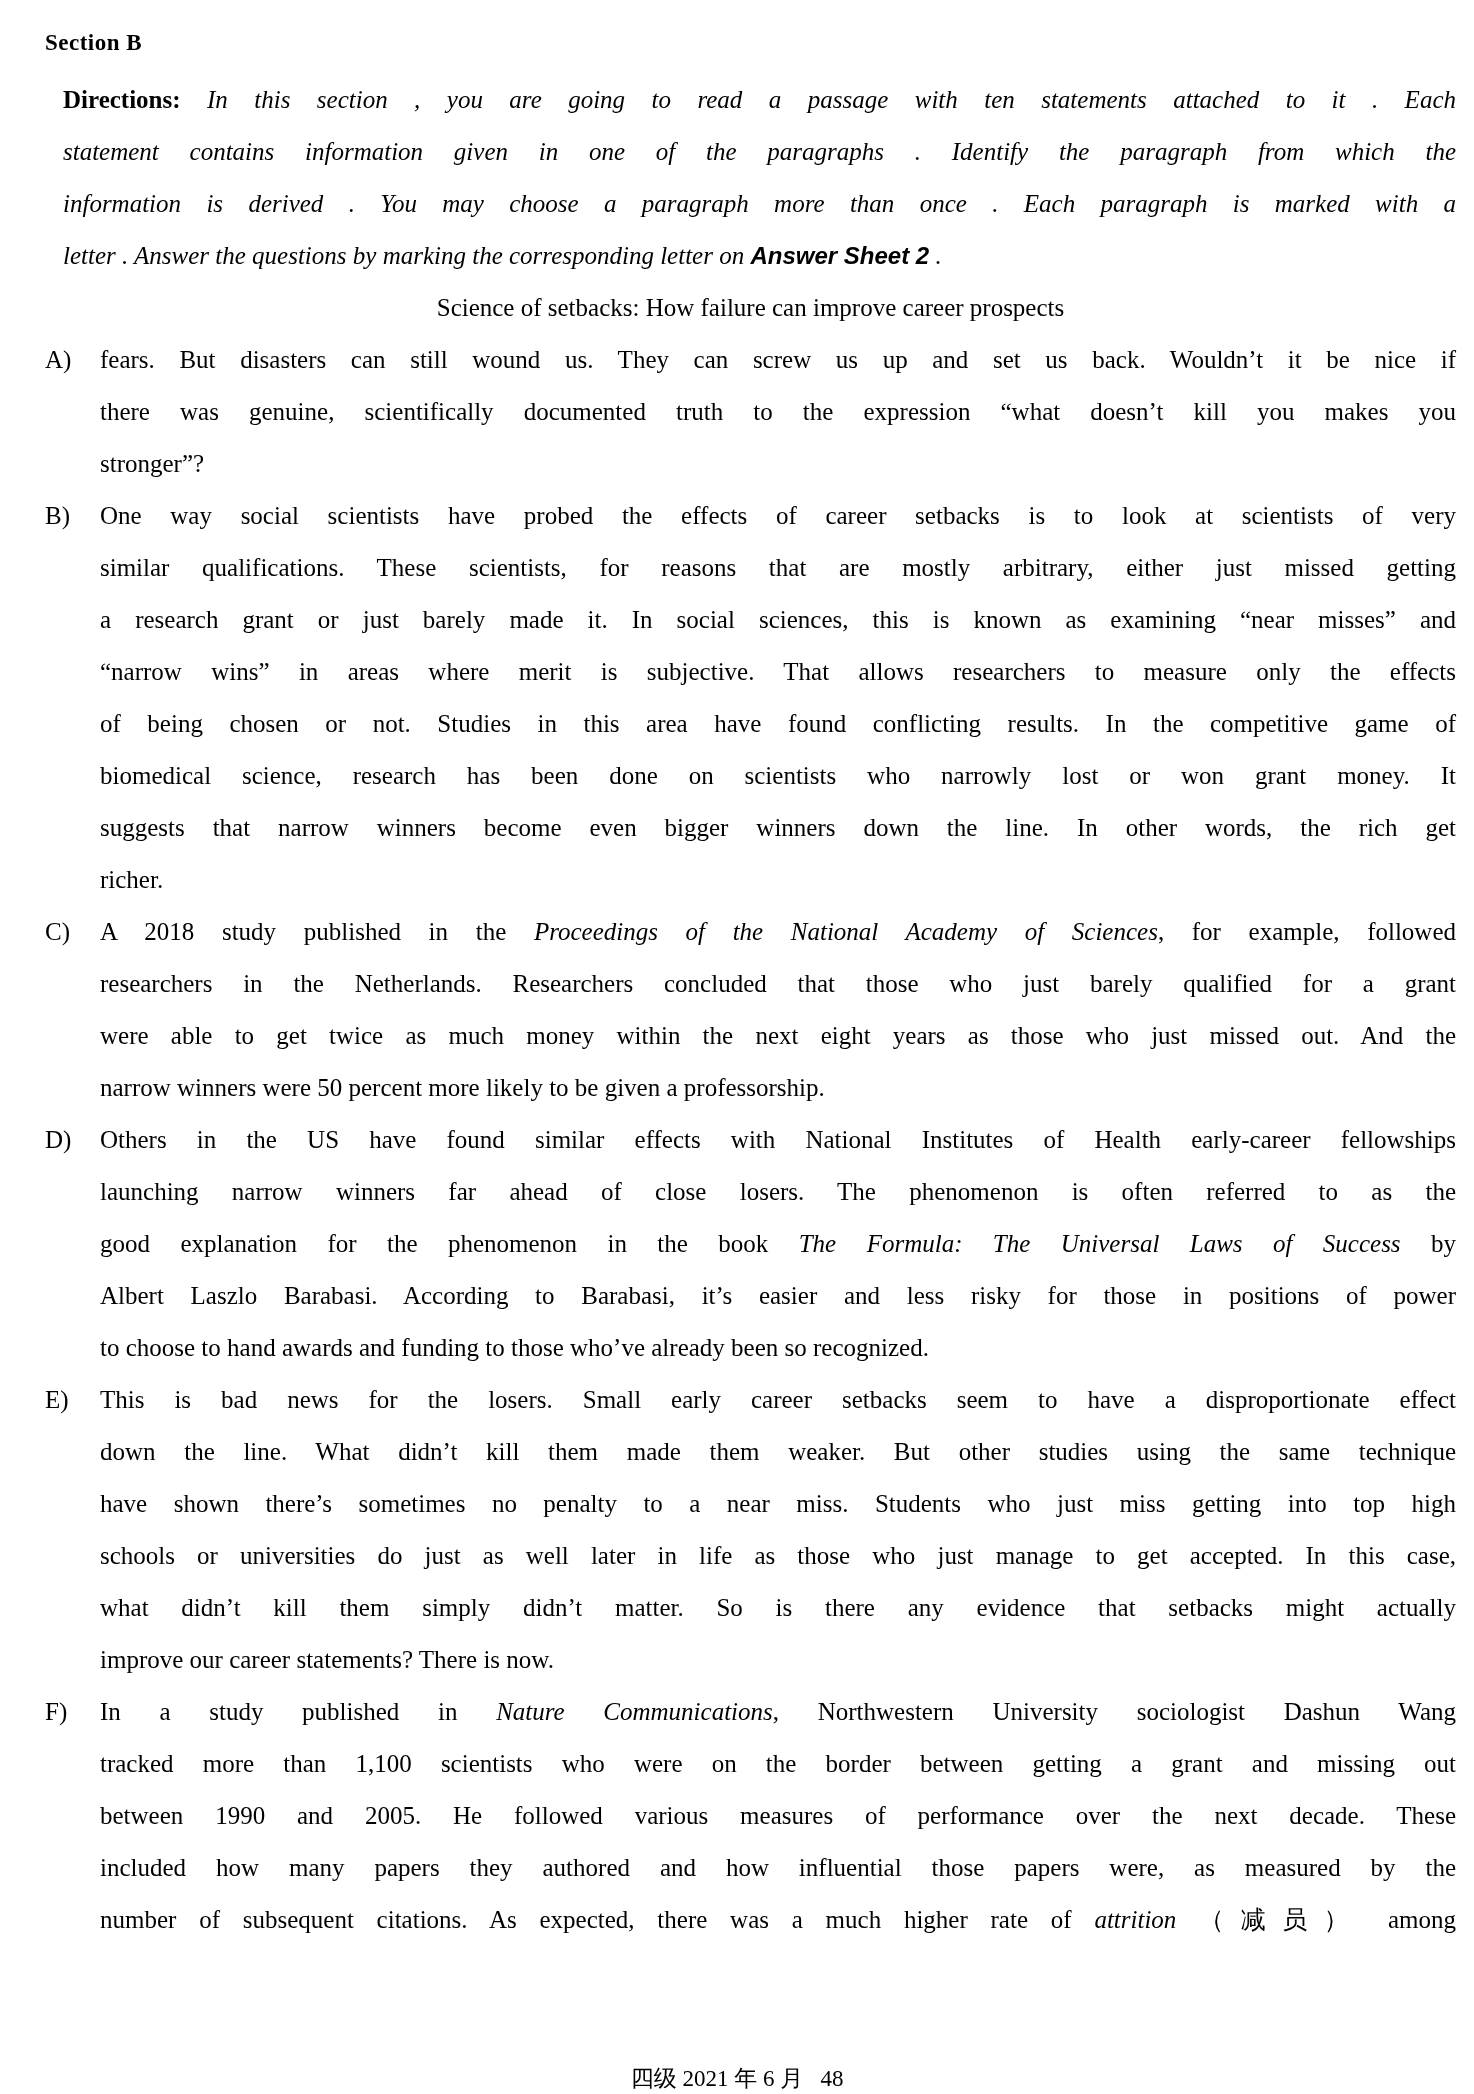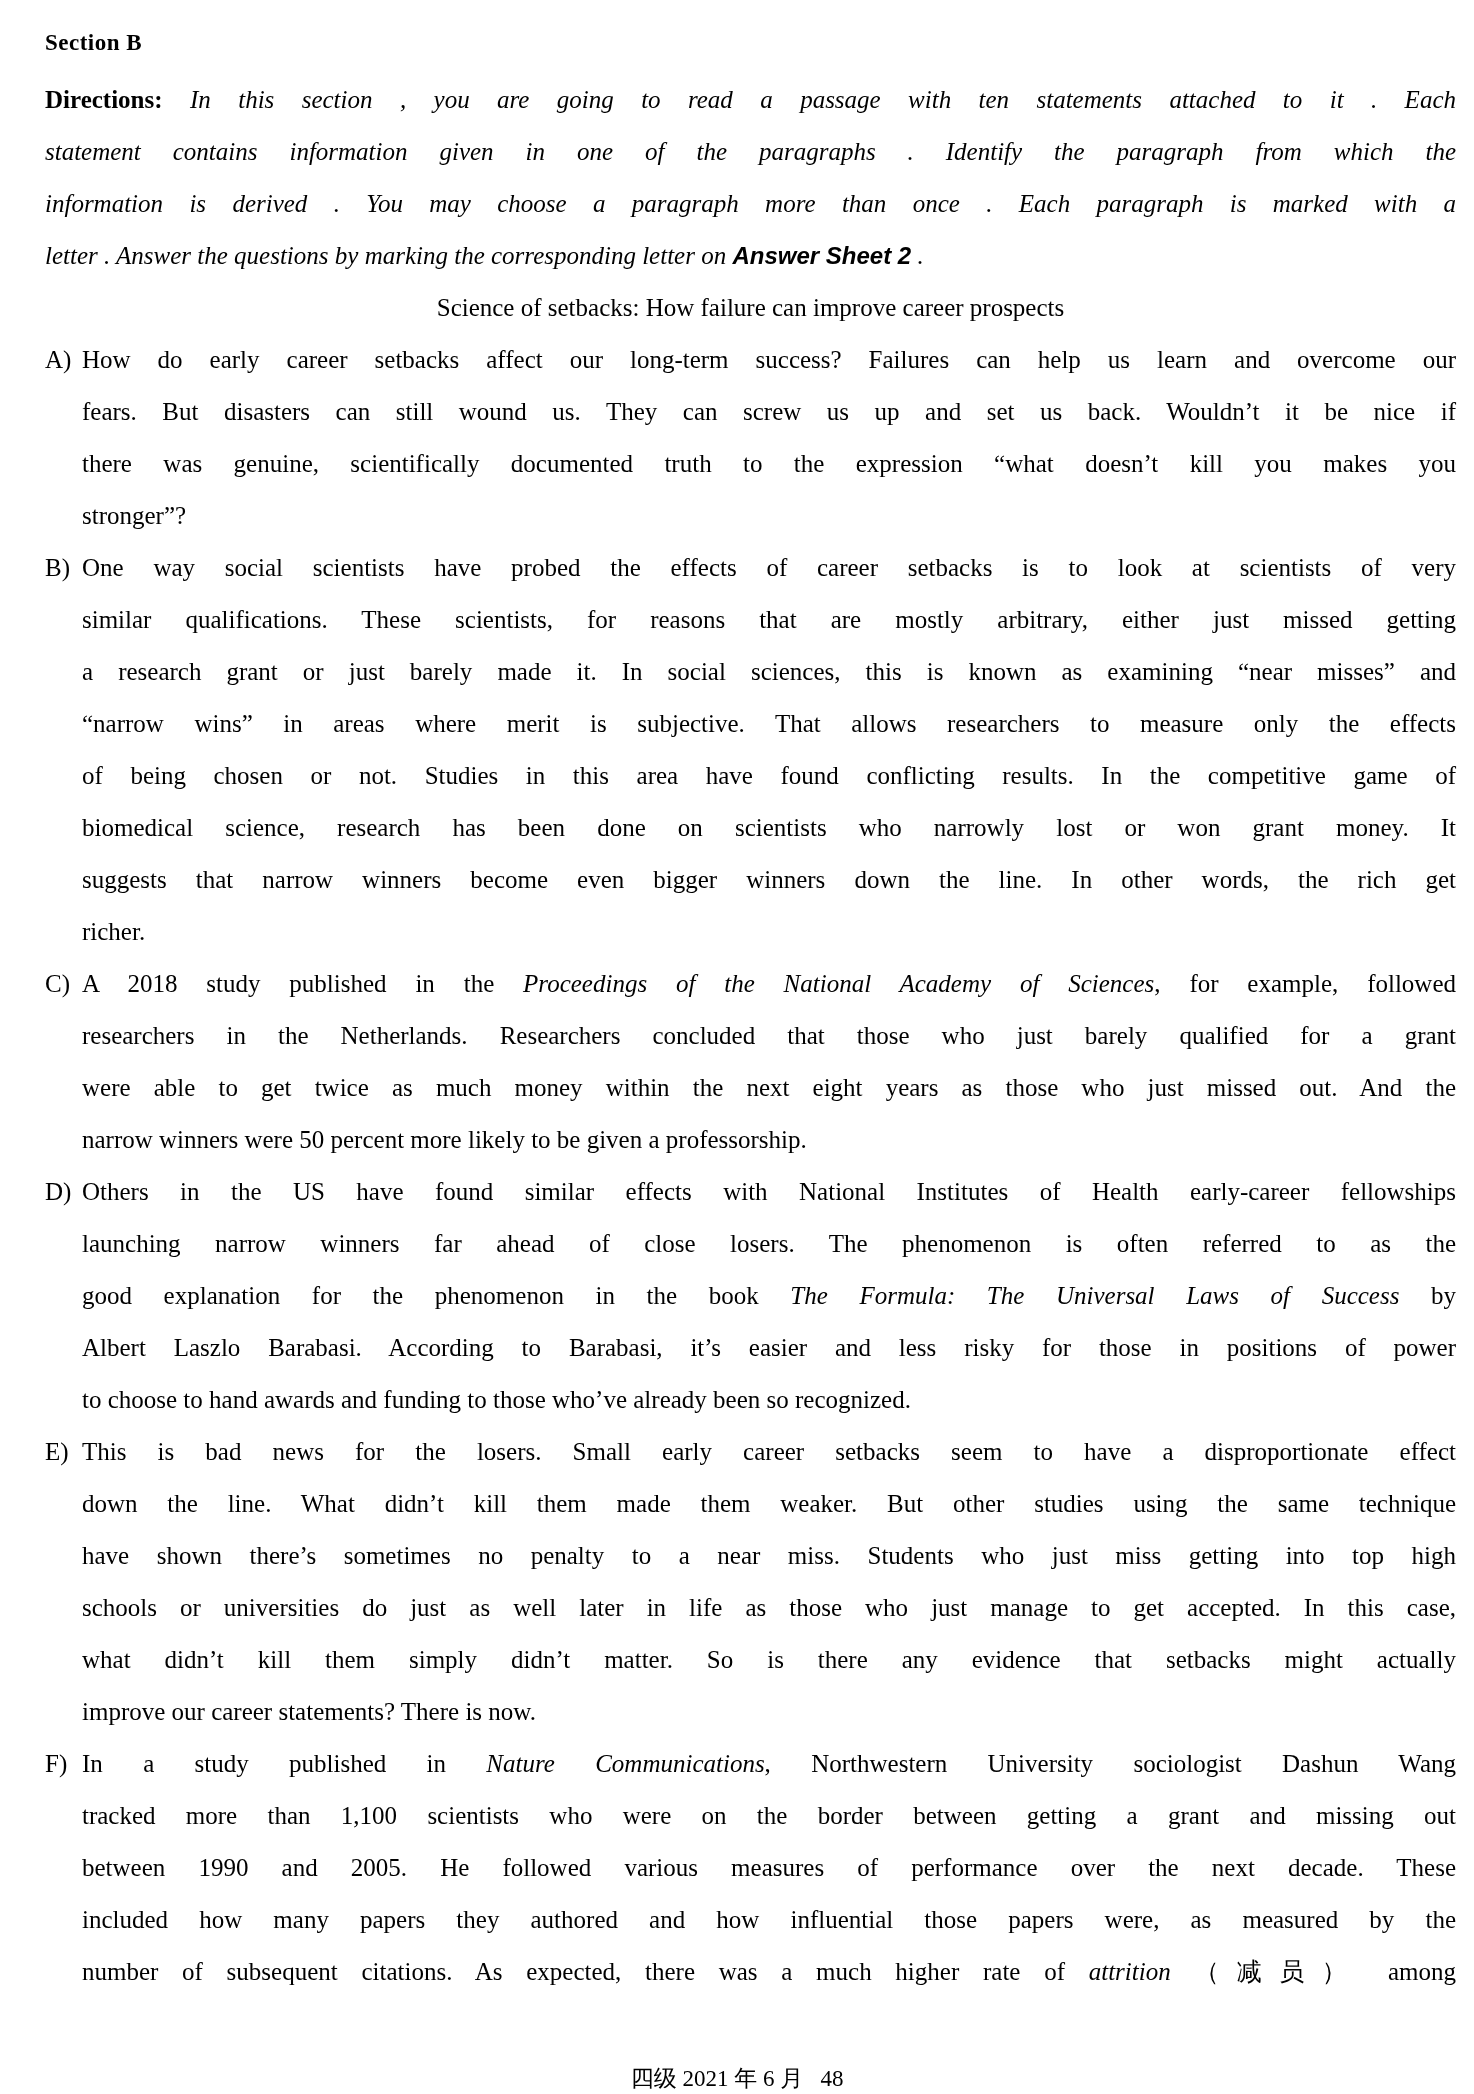--- a/index.html
+++ b/index.html
@@ -20,21 +20,21 @@
   .seg-b { font-weight:700; font-style:normal; }
   .seg-i { font-style:italic; }
   .seg-as { font-family:"Liberation Sans", sans-serif; font-weight:700; font-style:italic; font-size:24px; }
   .passage-title {
     font-weight:400; font-size:25px; line-height:52px; text-align:center;
   }
   .para {
     position:relative; padding-left:37px; font-size:25px; line-height:52px;
   }
   .para-label { position:absolute; left:0; top:0; line-height:52px; }
-  .line { text-align:justify; text-align-last:justify; }
+  .line { text-align:justify; text-align-last:justify;margin-left:18px; }
   .line.end { text-align-last:left; }
   .page-footer {
     position:absolute; bottom:0; left:0; width:100%;
     text-align:center; font-size:23px; white-space:pre;
   }
 </style>
 </head>
 <body>
 
 <div class="content">
@@ -43,21 +43,20 @@
       <div class="line"><span class="seg-b">Directions: </span><span>In this section , you are going to read a passage with ten statements attached to it . Each</span></div>
       <div class="line"><span>statement contains information given in one of the paragraphs . Identify the paragraph from which the</span></div>
       <div class="line"><span>information is derived . You may choose a paragraph more than once . Each paragraph is marked with a</span></div>
       <div class="line end"><span>letter . Answer the questions by marking the corresponding letter on </span><span class="seg-as">Answer Sheet 2</span><span> .</span></div>
     </div>
   <div class="passage-title">Science of setbacks: How failure can improve career prospects</div>
   <div id="paragraphs">
       <div class="para">
         <span class="para-label">A)</span>
         <div>
-          <div class="line"><span>How do early career setbacks affect our long-term success? Failures can help us learn and overcome our</span></div>
           <div class="line"><span>fears. But disasters can still wound us. They can screw us up and set us back. Wouldn’t it be nice if</span></div>
           <div class="line"><span>there was genuine, scientifically documented truth to the expression “what doesn’t kill you makes you</span></div>
           <div class="line end"><span>stronger”?</span></div>
         </div>
       </div>
       <div class="para">
         <span class="para-label">B)</span>
         <div>
           <div class="line"><span>One way social scientists have probed the effects of career setbacks is to look at scientists of very</span></div>
           <div class="line"><span>similar qualifications. These scientists, for reasons that are mostly arbitrary, either just missed getting</span></div>

